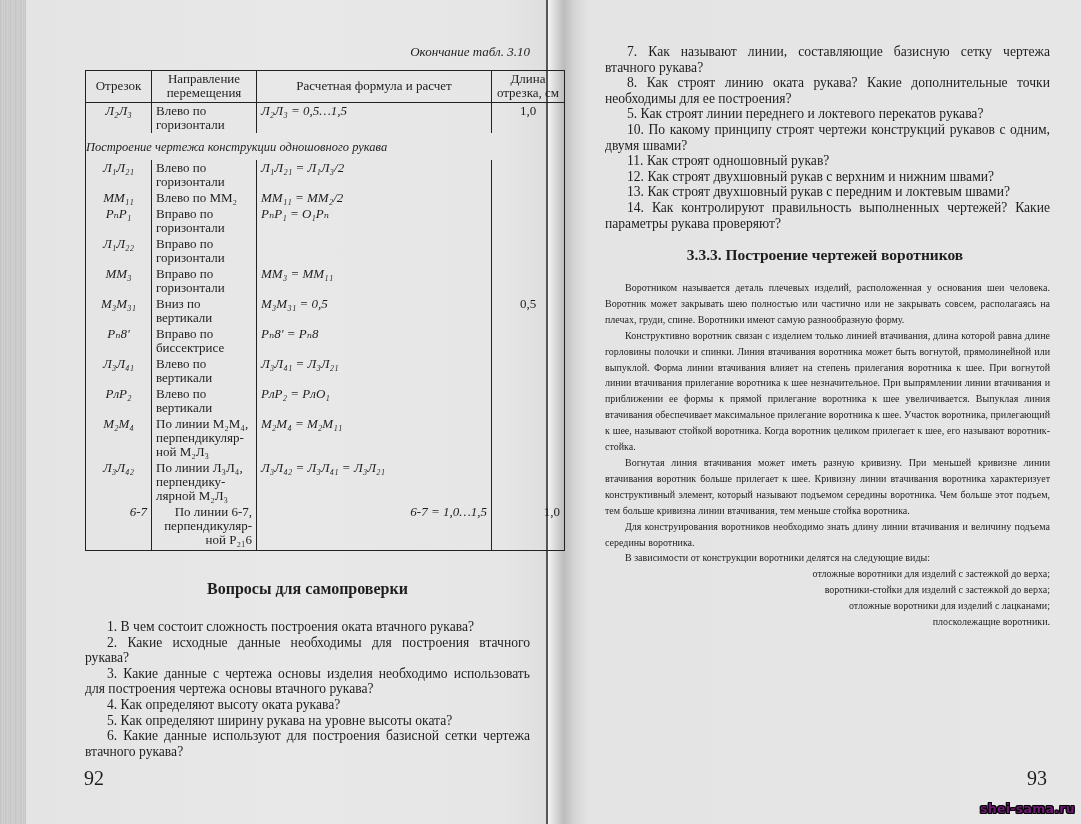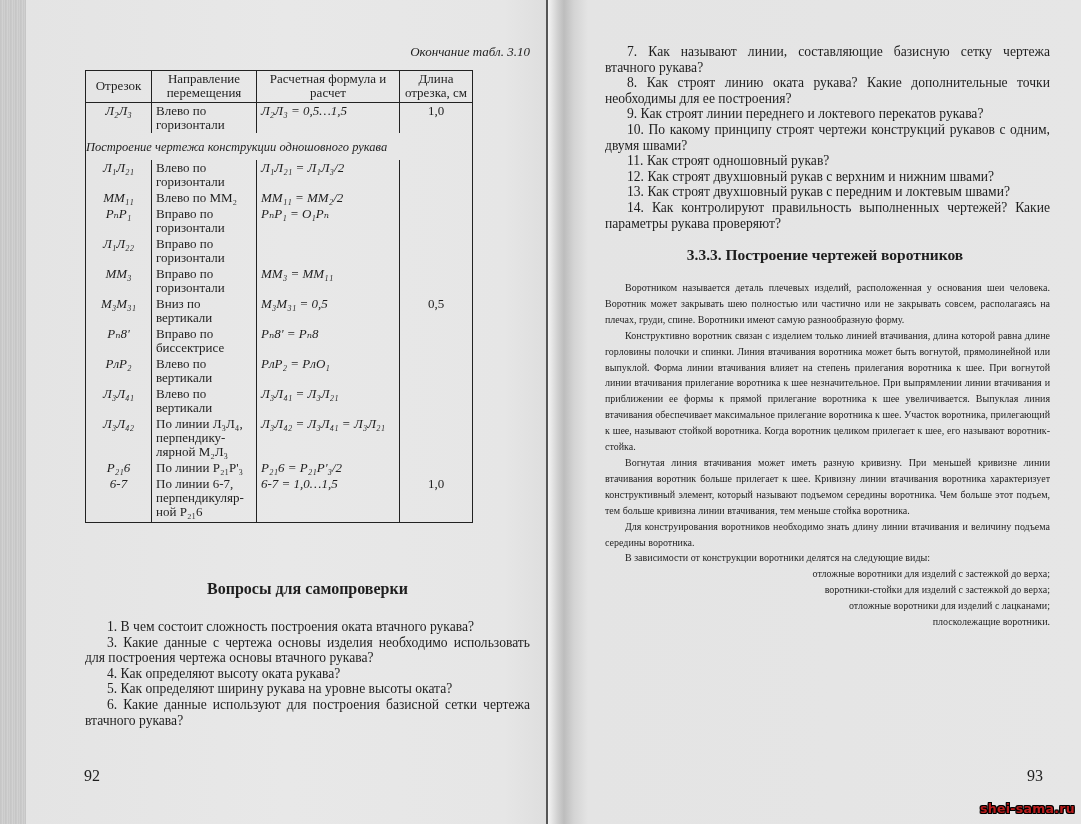--- a/index.html
+++ b/index.html
@@ -26,32 +26,32 @@
   .page-right {
     left: 548px; width: 533px;
     background: linear-gradient(90deg, #f4f4f4 0px, #cfcfcf 10px, #bdbdbd 16px, #d4d4d4 26px, #e4e4e4 40px, #e6e6e6 100%);
   }
 
   .caption {
     position: absolute; left: 390px; top: 44px; width: 140px; text-align: right;
     font-style: italic; font-size: 13px;
   }
   table.tbl {
-    position: absolute; left: 85px; top: 70px; width: 388px;
+    position: absolute; left: 85px; top: 70px; width: 480px;
     border-collapse: collapse; font-size: 13px; line-height: 14px;
   }
   table.tbl th {
     font-weight: normal; border: 1.3px solid #222; padding: 1px 4px 2px;
     vertical-align: middle; line-height: 14px;
   }
   table.tbl td {
     border-left: 1.3px solid #222; border-right: 1.3px solid #222;
     padding: 1px 4px 1px; vertical-align: top;
   }
-  table.tbl tr.last td { border-bottom: 1.3px solid #222; padding-bottom: 3px; }
+  table.tbl tr.last td { border-bottom: 1.3px solid #222; padding-bottom: 3px; text-align: right; }
   table.tbl td.seg { text-align: center; font-style: italic; width: 57px; }
   table.tbl td.dir { width: 96px; }
   table.tbl td.len { text-align: center; width: 64px; margin-top: 15px; }
   table.tbl td.section {
     text-align: left; font-style: italic; font-size: 12.5px; padding: 7px 0 6px;
     border-left: 1.3px solid #222; border-right: 1.3px solid #222;
   }
   .it { font-style: italic; }
 
   .heading {
@@ -63,28 +63,28 @@
   .textblock {
     position: absolute; font-size: 13.6px; line-height: 15.6px; text-align: justify;
   }
   .textblock p { margin: 0; text-indent: 22px; }
   .q-left { left: 85px; top: 619px; width: 445px; }
   .q-right { left: 605px; top: 44px; width: 445px; }
   .body-right { left: 605px; top: 280px; width: 445px; font-size: 10px; line-height: 15.9px; }
   .body-right p { text-indent: 20px; }
   .body-right p.list { text-indent: 0; padding-left: 20px; text-align: right; }
 
-  .page-num { position: absolute; font-size: 16px; }
+  .page-num { position: absolute; font-size: 20px; }
   .pn-left { left: 84px; top: 767px; }
   .pn-right { left: 1027px; top: 767px; }
 
   .watermark {
     position: absolute; right: 6px; top: 801px;
     font-family: "DejaVu Sans", sans-serif; font-weight: bold; font-size: 12.5px;
-    color: #b91c1c; letter-spacing: 0.3px;
+    color: #701a75; letter-spacing: 0.3px;
     text-shadow: 1px 0 0 #000, -1px 0 0 #000, 0 1px 0 #000, 0 -1px 0 #000, 1px 1px 0 #000, -1px -1px 0 #000, 1px -1px 0 #000, -1px 1px 0 #000;
   }
 </style>
 </head>
 <body>
 
 <div class="page-edge-left"></div>
 
 <div class="page page-left"></div>
 <div class="gutter"></div>
@@ -151,68 +151,69 @@
         <td class="frm it">М₃М₃₁ = 0,5</td>
         <td class="len">0,5</td>
       </tr>
       <tr>
         <td class="seg">Рₙ8'</td>
         <td class="dir">Вправо по биссектрисе</td>
         <td class="frm it">Рₙ8' = Рₙ8</td>
         <td class="len"></td>
       </tr>
       <tr>
+        <td class="seg">Л₃Л₄₁</td>
+        <td class="dir">Влево по вертикали</td>
+        <td class="frm it">Л₃Л₄₁ = Л₃Л₂₁</td>
+        <td class="len"></td>
+      </tr>
+      <tr>
         <td class="seg">РлР₂</td>
         <td class="dir">Влево по вертикали</td>
         <td class="frm it">РлР₂ = РлО₁</td>
         <td class="len"></td>
       </tr>
       <tr>
-        <td class="seg">Л₃Л₄₁</td>
-        <td class="dir">Влево по вертикали</td>
-        <td class="frm it">Л₃Л₄₁ = Л₃Л₂₁</td>
+        <td class="seg">М₂М₄</td>
+        <td class="dir">По линии М₂М₄, перпендикуляр-ной М₂Л₃</td>
+        <td class="frm it">М₂М₄ = М₂М₁₁</td>
         <td class="len"></td>
       </tr>
       <tr>
         <td class="seg">Л₃Л₄₂</td>
         <td class="dir">По линии Л₃Л₄, перпендику-лярной М₂Л₃</td>
         <td class="frm it">Л₃Л₄₂ = Л₃Л₄₁ = Л₃Л₂₁</td>
-        <td class="len"></td>
-      </tr>
-      <tr>
-        <td class="seg">Р₂₁6</td>
-        <td class="dir">По линии Р₂₁Р'₃</td>
-        <td class="frm it">Р₂₁6 = Р₂₁Р'₃/2</td>
         <td class="len"></td>
       </tr>
       <tr class="last">
         <td class="seg">6-7</td>
         <td class="dir">По линии 6-7, перпендикуляр-ной Р₂₁6</td>
         <td class="frm it">6-7 = 1,0…1,5</td>
         <td class="len">1,0</td>
       </tr>
     </tbody>
 </table>
 
 <div class="heading h-questions">Вопросы для самопроверки</div>
 
 <div class="textblock q-left" id="q-left">
     <p>1. В чем состоит сложность построения оката втачного рукава?</p>
+    <p>2. Какие исходные данные необходимы для построения втачного рукава?</p>
     <p>3. Какие данные с чертежа основы изделия необходимо использовать для построения чертежа основы втачного рукава?</p>
     <p>4. Как определяют высоту оката рукава?</p>
     <p>5. Как определяют ширину рукава на уровне высоты оката?</p>
     <p>6. Какие данные используют для построения базисной сетки чертежа втачного рукава?</p>
   </div>
 
 <div class="page-num pn-left">92</div>
 
 <div class="textblock q-right" id="q-right">
     <p>7. Как называют линии, составляющие базисную сетку чертежа втачного рукава?</p>
     <p>8. Как строят линию оката рукава? Какие дополнительные точки необходимы для ее построения?</p>
-    <p>9. Как строят линии переднего и локтевого перекатов рукава?</p>
+    <p>5. Как строят линии переднего и локтевого перекатов рукава?</p>
     <p>10. По какому принципу строят чертежи конструкций рукавов с одним, двумя швами?</p>
     <p>11. Как строят одношовный рукав?</p>
     <p>12. Как строят двухшовный рукав с верхним и нижним швами?</p>
     <p>13. Как строят двухшовный рукав с передним и локтевым швами?</p>
     <p>14. Как контролируют правильность выполненных чертежей? Какие параметры рукава проверяют?</p>
   </div>
 
 <div class="heading h-collars">3.3.3. Построение чертежей воротников</div>
 
 <div class="textblock body-right" id="body-right">

